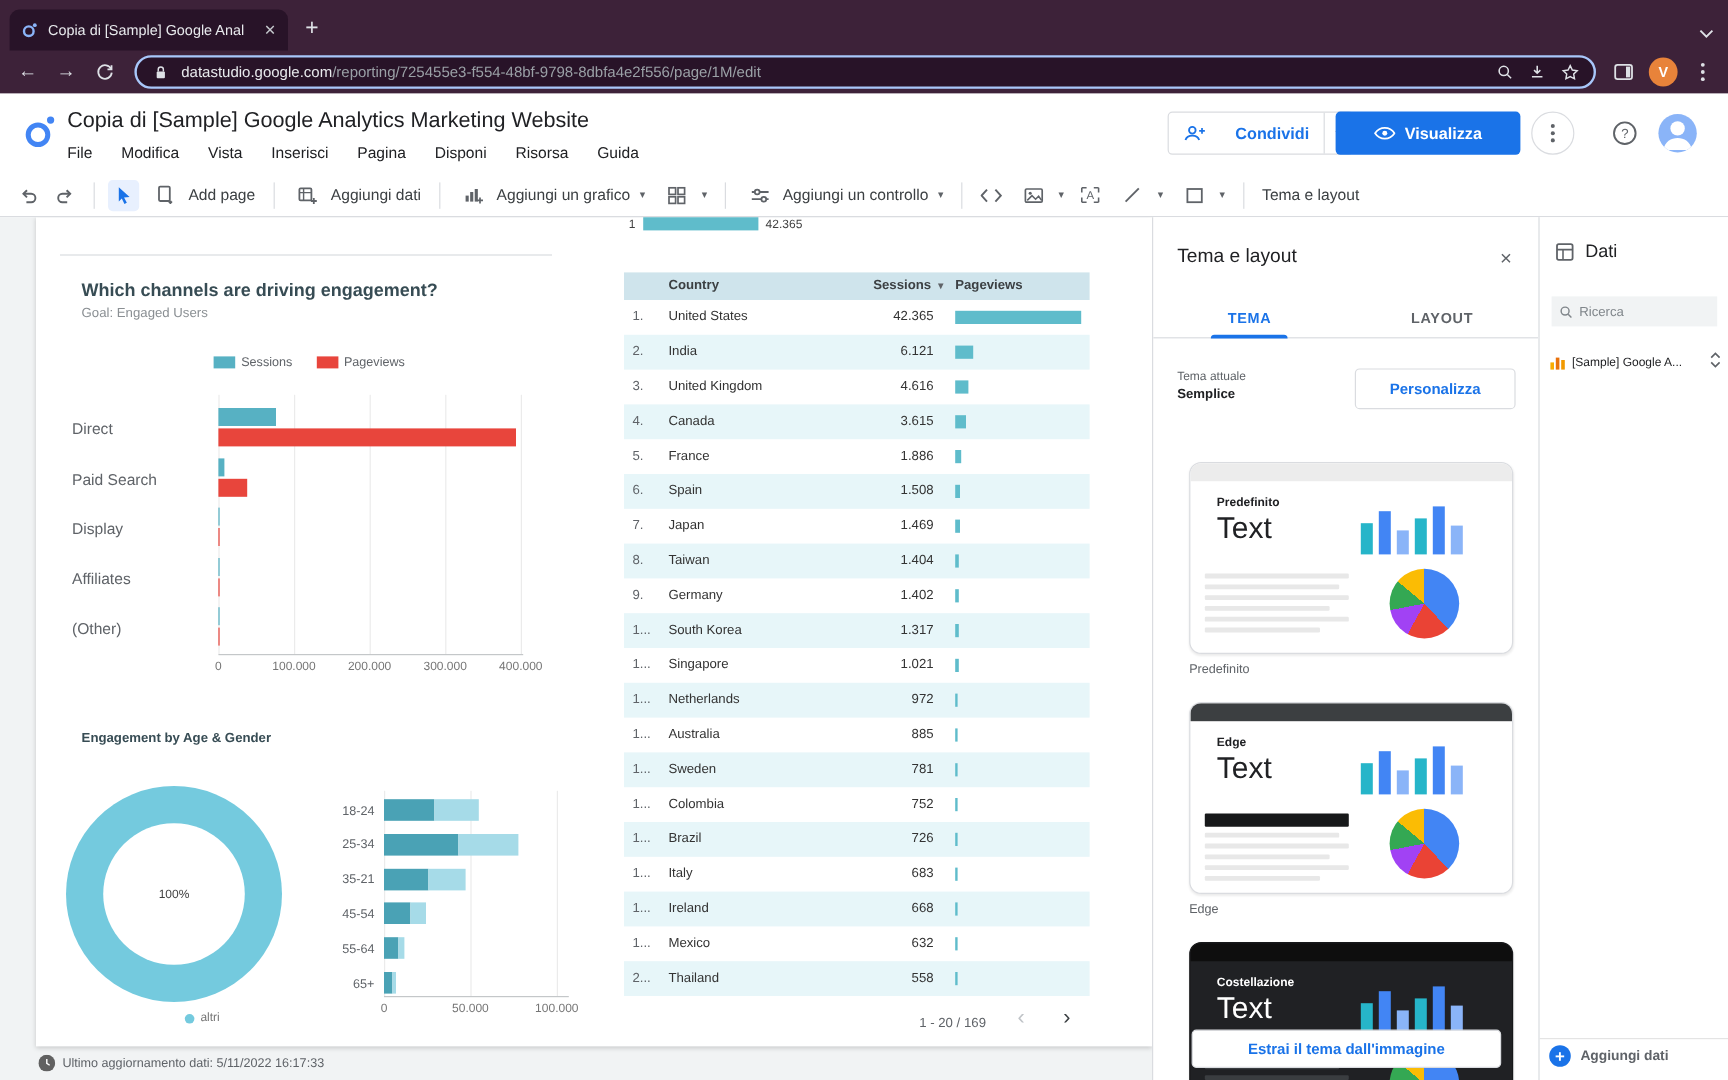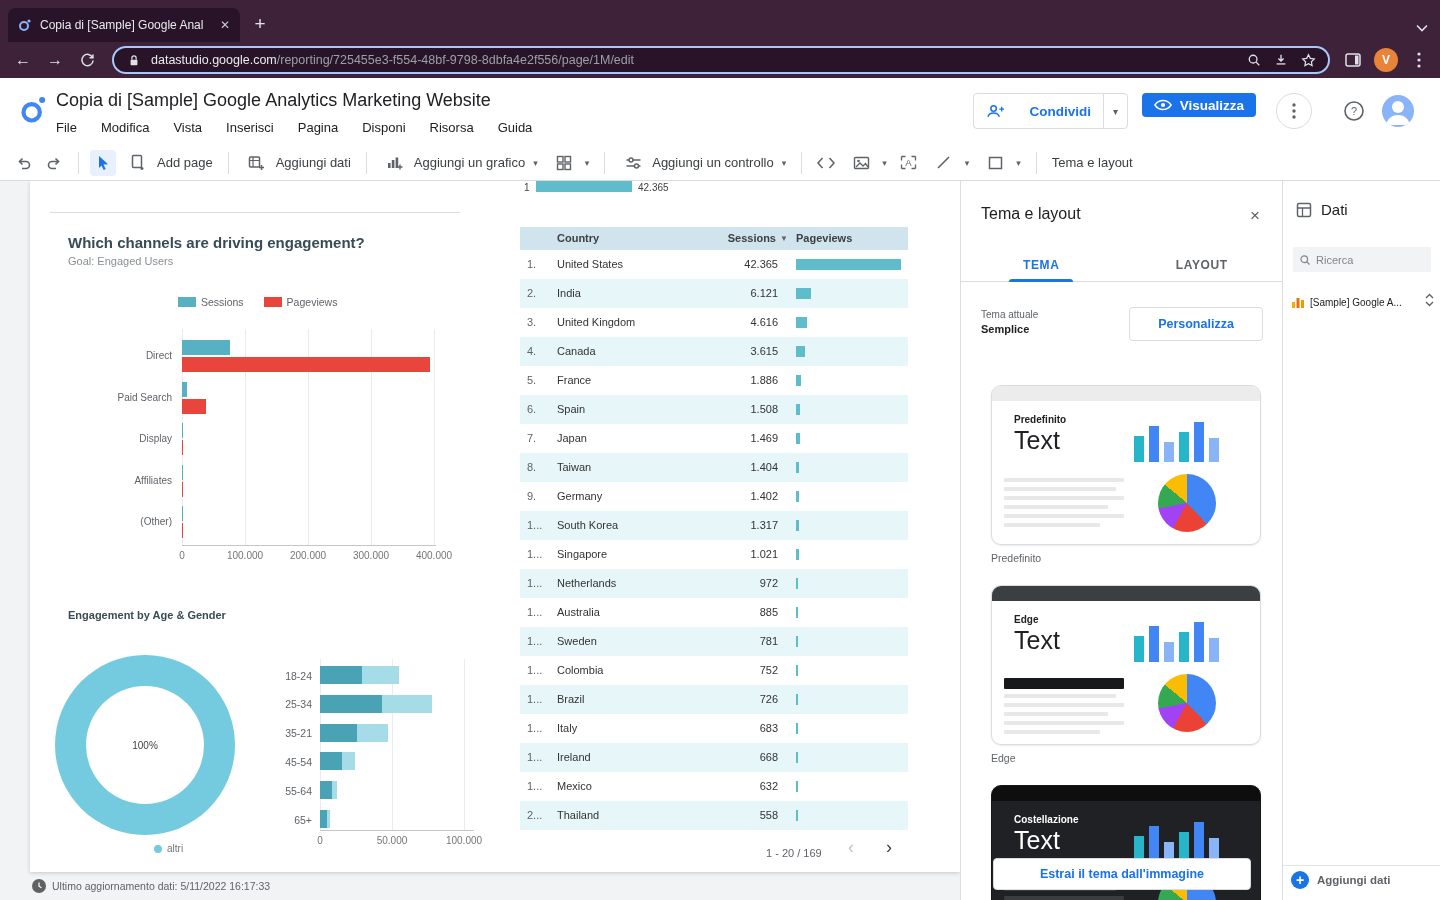--- a/index.html
+++ b/index.html
@@ -25,21 +25,21 @@
 .chrome-ic{width:26px;height:26px;display:flex;align-items:center;justify-content:center;color:#dee1e6}
 
 
 .app-header{height:67px;position:relative;background:#fff}
 .ds-logo{position:absolute;left:20px;top:16px}
 .doc-title{position:absolute;left:56px;top:12px;font-size:18px;color:#202124;white-space:nowrap}
 .menu-bar{position:absolute;left:56px;top:42px;display:flex;gap:24px;font-size:13px;color:#202124}
 .btn-share{position:absolute;right:312px;top:15px;height:36px;border:1px solid #dadce0;border-radius:4px;display:flex;align-items:center;color:#1a73e8;font-size:13.5px;font-weight:600;background:#fff}
 .share-main{display:flex;align-items:center;gap:24px;padding:0 12px}
 .share-caret{border-left:1px solid #dadce0;padding:0 9px;height:100%;display:flex;align-items:center;color:#5f6368;font-size:10px}
-.btn-view{position:absolute;right:184px;top:15px;height:24px;padding:0 12px;background:#1a73e8;color:#fff;border-radius:4px;display:flex;align-items:center;gap:8px;font-size:13.5px;font-weight:600}
+.btn-view{position:absolute;right:173px;top:15px;height:36px;padding:0 32px;background:#1a73e8;color:#fff;border-radius:4px;display:flex;align-items:center;gap:8px;font-size:13.5px;font-weight:600}
 .btn-kebab{position:absolute;right:128px;top:15px;width:36px;height:36px;border:1px solid #dadce0;border-radius:50%;display:flex;align-items:center;justify-content:center;color:#5f6368}
 .btn-help{position:absolute;right:72px;top:19px;width:28px;height:28px;display:flex;align-items:center;justify-content:center;color:#5f6368}
 .avatar{position:absolute;right:26px;top:17px;width:32px;height:32px;border-radius:50%;background:#8ab4f8;display:flex;align-items:center;justify-content:center;overflow:hidden}
 
 
 .toolbar{height:36px;display:flex;align-items:center;padding:0 10px;gap:5px;border-bottom:1px solid #dadce0;font-size:13px;color:#3c4043}
 .tb-ic{width:26px;height:26px;display:flex;align-items:center;justify-content:center;color:#5f6368;border-radius:4px}
 .tb-sel{background:#e8f0fe;color:#1a73e8}
 .tb-div{width:1px;height:22px;background:#dadce0;margin:0 6px}
 .tb-item{display:flex;align-items:center;gap:6px;padding:0 4px;color:#3c4043;white-space:nowrap}
@@ -57,21 +57,21 @@
 .p-val{position:absolute;left:118px;top:1px}
 .sec-divider{position:absolute;left:20px;top:31px;width:410px;height:1px;background:#dadce0}
 .h1{position:absolute;left:38px;top:53px;font-size:15px;font-weight:700;color:#374c54}
 .sub1{position:absolute;left:38px;top:74px;font-size:11px;color:#8a8f93}
 .legend{position:absolute;left:148px;top:115px;display:flex;gap:20px;align-items:center}
 .legend-item{display:flex;align-items:center;gap:5px;font-size:10.5px;color:#5f6368}
 .swatch{width:18px;height:10px}
 .grid-v{position:absolute;width:1px;background:#ebebeb}
 .axis-h{position:absolute;height:1px;background:#c4c7c9}
 .tick{position:absolute;font-size:10px;color:#757575;text-align:center}
-.bar-cat-label{position:absolute;left:30px;width:112px;text-align:right;font-size:10px;color:#5f6368}
+.bar-cat-label{position:absolute;left:30px;width:112px;text-align:left;font-size:13px;color:#5f6368}
 .hbar{position:absolute;height:15px}
 .h2{position:absolute;left:38px;top:428px;font-size:11px;font-weight:700;color:#374c54}
 .donut{position:absolute;left:25px;top:474px;width:180px;height:180px;border-radius:50%;background:#74cade;display:flex;align-items:center;justify-content:center}
 .donut-hole{width:118px;height:118px;border-radius:50%;background:#fff;display:flex;align-items:center;justify-content:center;font-size:10px;color:#424242}
 .donut-legend{position:absolute;left:124px;top:662px;display:flex;align-items:center;gap:5px;font-size:10px;color:#757575}
 .dot{width:8px;height:8px;border-radius:50%;background:#74cade}
 .age-label{position:absolute;width:50px;text-align:right;font-size:10.5px;color:#5f6368}
 .age-seg{position:absolute;height:18px}
 
 

